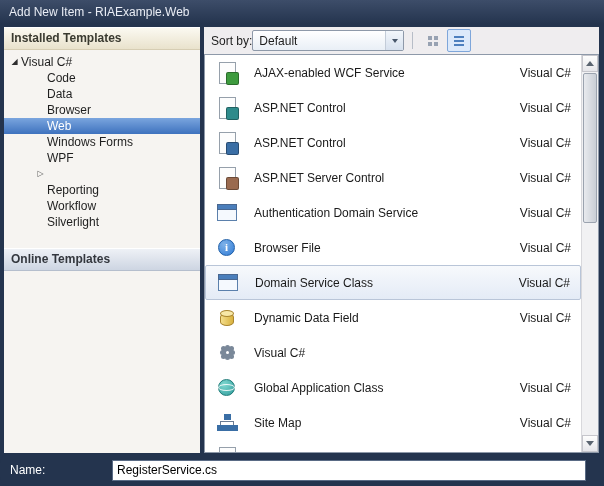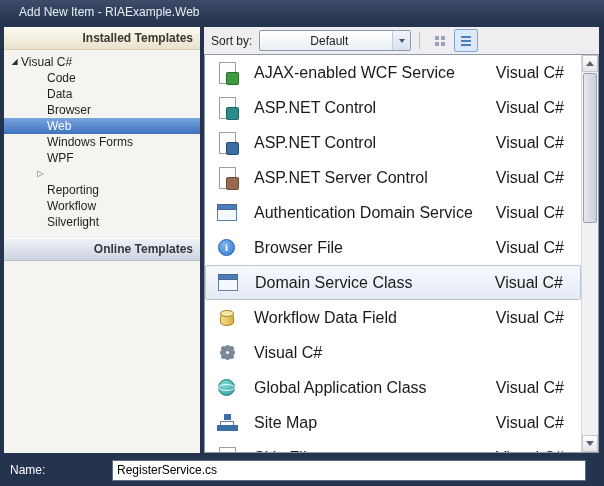--- a/index.html
+++ b/index.html
@@ -5,58 +5,58 @@
   html,body{margin:0;padding:0;}
   body{
     width:604px;height:486px;position:relative;overflow:hidden;
     background:#24344E;font-family:"Liberation Sans",sans-serif;
     -webkit-user-select:none;user-select:none;
   }
   
   .titlebar{
     position:absolute;top:0;left:0;right:0;height:24px;
     background:linear-gradient(#3D4D69,#24344E);
-    color:#E9EDF5;font-size:12px;line-height:24px;padding-left:19px;
+    color:#E9EDF5;font-size:12px;line-height:24px;padding-left:9px;
     white-space:nowrap;
   }
   
   .left{
     position:absolute;left:4px;top:27px;width:196px;bottom:33px;
-    background:#F6F4F1;overflow:hidden;text-align:right;
+    background:#F6F4F1;overflow:hidden;
   }
   .cat-header{
     height:21px;line-height:21px;padding:0 7px;font-size:12px;font-weight:bold;
     color:#3A3A30;background:linear-gradient(#FBF9F1,#E9E2CC);
     border-bottom:1px solid #D6CDB3;border-top:1px solid #FFFFFF;
     cursor:default;
   }
   .cat-header.online{
     background:linear-gradient(#EEF1F6,#CDD5E2);
-    border-bottom:1px solid #B5BECD;color:#33373E;margin-top:8px;
+    border-bottom:1px solid #B5BECD;color:#33373E;margin-top:18px;
   }
   .tree{padding-top:3px;font-size:12px;color:#1E1E1E;}
   .tnode{height:16px;line-height:16px;display:flex;align-items:center;cursor:default;white-space:nowrap;}
   .root-node{height:17px;padding-left:4px;}
   .child-node{padding-left:30px;}
   .tw{width:13px;flex:none;text-align:center;font-size:8px;color:#2E2E2E;}
   .tw.expanded::before{content:"◢";}
   .tw.collapsed::before{content:"▷";color:#5A5A5A;}
   .child-node.sel{background:linear-gradient(#7AA5DE,#3E72BE);color:#fff;}
   
   .right{position:absolute;left:204px;top:27px;right:5px;bottom:33px;}
   .sortbar{
     position:absolute;top:0;left:0;right:0;height:27px;background:#EFEDEF;
     display:flex;align-items:center;padding:0 7px;box-sizing:border-box;
     font-size:12px;color:#1E1E1E;
   }
-  .sort-label{margin-right:7px;}
+  .sort-label{}
   .dropdown{
     width:152px;height:21px;background:linear-gradient(#FFFFFF,#E9EFF6);
     border:1px solid #8E99A9;border-radius:2px;display:flex;align-items:center;
-    box-sizing:border-box;cursor:default;text-align:center;
+    box-sizing:border-box;cursor:default;
   }
   .dropdown .val{flex:1;padding-left:6px;font-size:12px;}
   .dd-arrow{
     width:17px;height:100%;border-left:1px solid #C3CCD8;
     background:linear-gradient(#F2F6FB,#D7E1EE);
     display:flex;align-items:center;justify-content:center;
   }
   .dd-arrow::before{content:"";border:3px solid transparent;border-top:4px solid #47566A;margin-top:4px;}
   .vsep{width:1px;height:17px;background:#B7BDC7;margin:0 8px;flex:none;}
   .viewbtn{
@@ -74,21 +74,21 @@
     box-shadow:0 4px 0 #4D7FBE,0 8px 0 #4D7FBE;
   }
   .listwrap{
     position:absolute;top:27px;left:0;right:0;bottom:0;
     background:#fff;border:1px solid #8E99A9;box-sizing:border-box;
     display:flex;overflow:hidden;
   }
   .list{flex:1;overflow:hidden;}
   .tpl-row{
     height:35px;display:flex;align-items:center;
-    padding:0 12px 0 10px;box-sizing:border-box;font-size:16px;color:#1A1A1A;
+    padding:0 5px 0 10px;box-sizing:border-box;font-size:12px;color:#1A1A1A;
     cursor:default;white-space:nowrap;
   }
   .tpl-row.sel{
     background:linear-gradient(#F7F9FC,#E4EBF6);
     border:1px solid #B9C5D8;border-radius:2px;
   }
   .tpl-name{flex:1;}
   .tpl-lang{padding-right:5px;}
   
   .tpl-icon{width:26px;height:24px;position:relative;flex:none;margin-right:13px;}
@@ -234,21 +234,21 @@
     <span class="tpl-name">Browser File</span>
     <span class="tpl-lang">Visual C#</span>
   </div>
         <div class="tpl-row sel">
     <span class="tpl-icon shape-window" style="--ic: #4A7EBB;"></span>
     <span class="tpl-name">Domain Service Class</span>
     <span class="tpl-lang">Visual C#</span>
   </div>
         <div class="tpl-row">
     <span class="tpl-icon shape-db" style="--ic: #E0B73F;"></span>
-    <span class="tpl-name">Workflow Data Field</span>
+    <span class="tpl-name">Dynamic Data Field</span>
     <span class="tpl-lang">Visual C#</span>
   </div>
         <div class="tpl-row">
     <span class="tpl-icon shape-gear" style="--ic: #7A8899;"></span>
     <span class="tpl-lang">Visual C#</span>
   </div>
         <div class="tpl-row">
     <span class="tpl-icon shape-globe" style="--ic: #2E9B9B;"></span>
     <span class="tpl-name">Global Application Class</span>
     <span class="tpl-lang">Visual C#</span>

